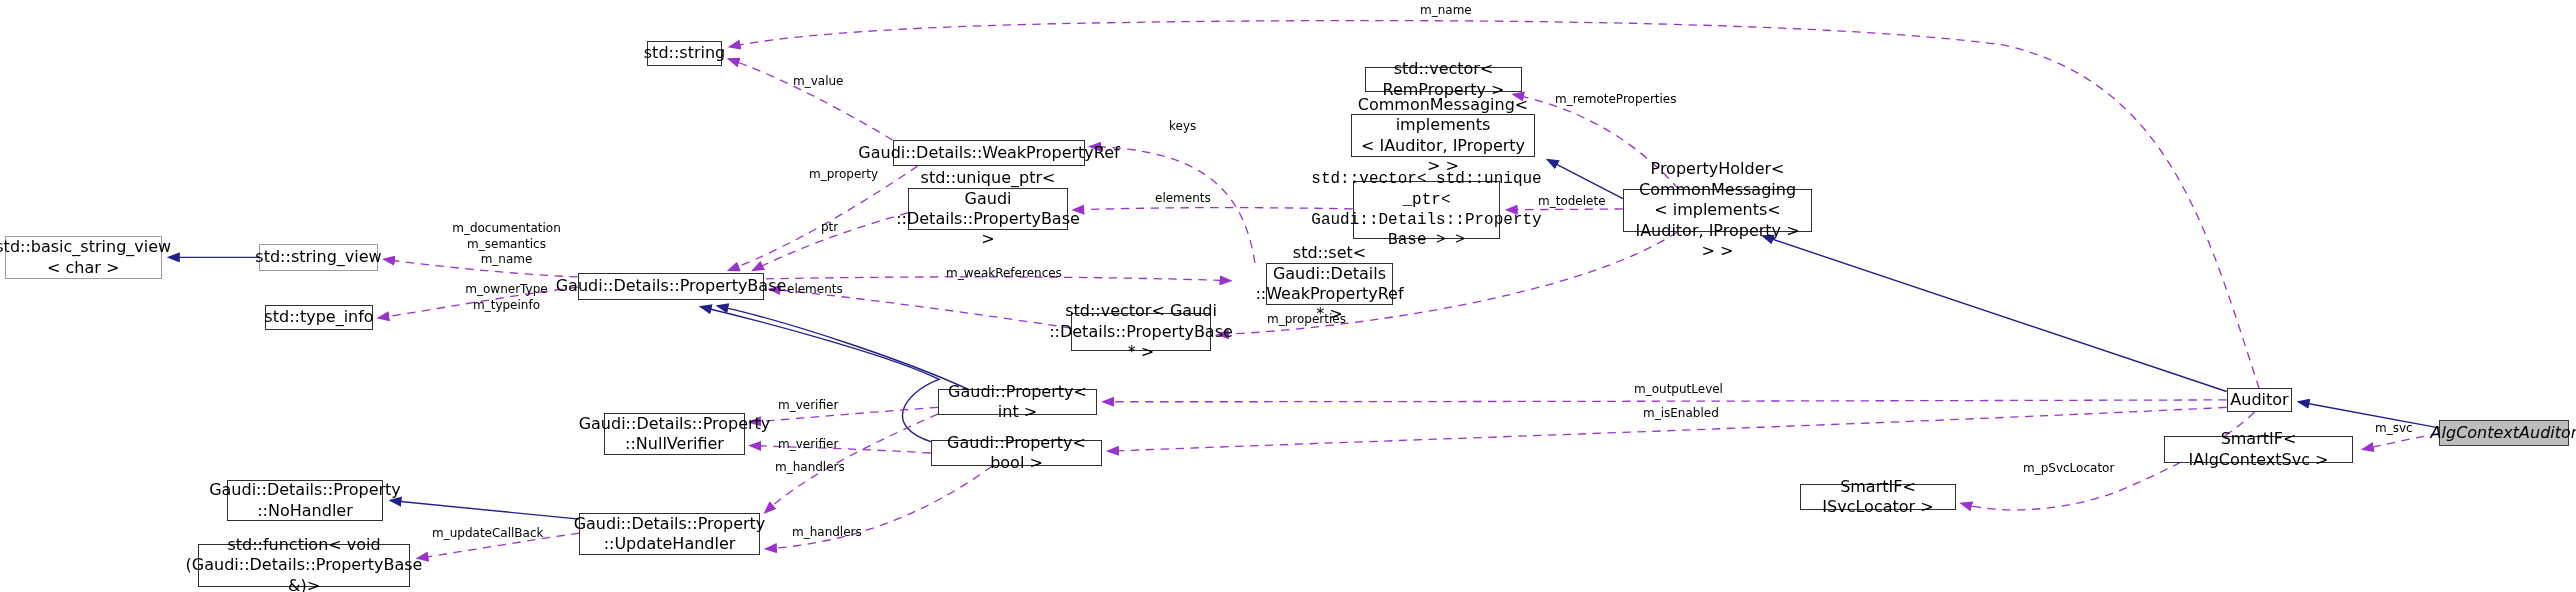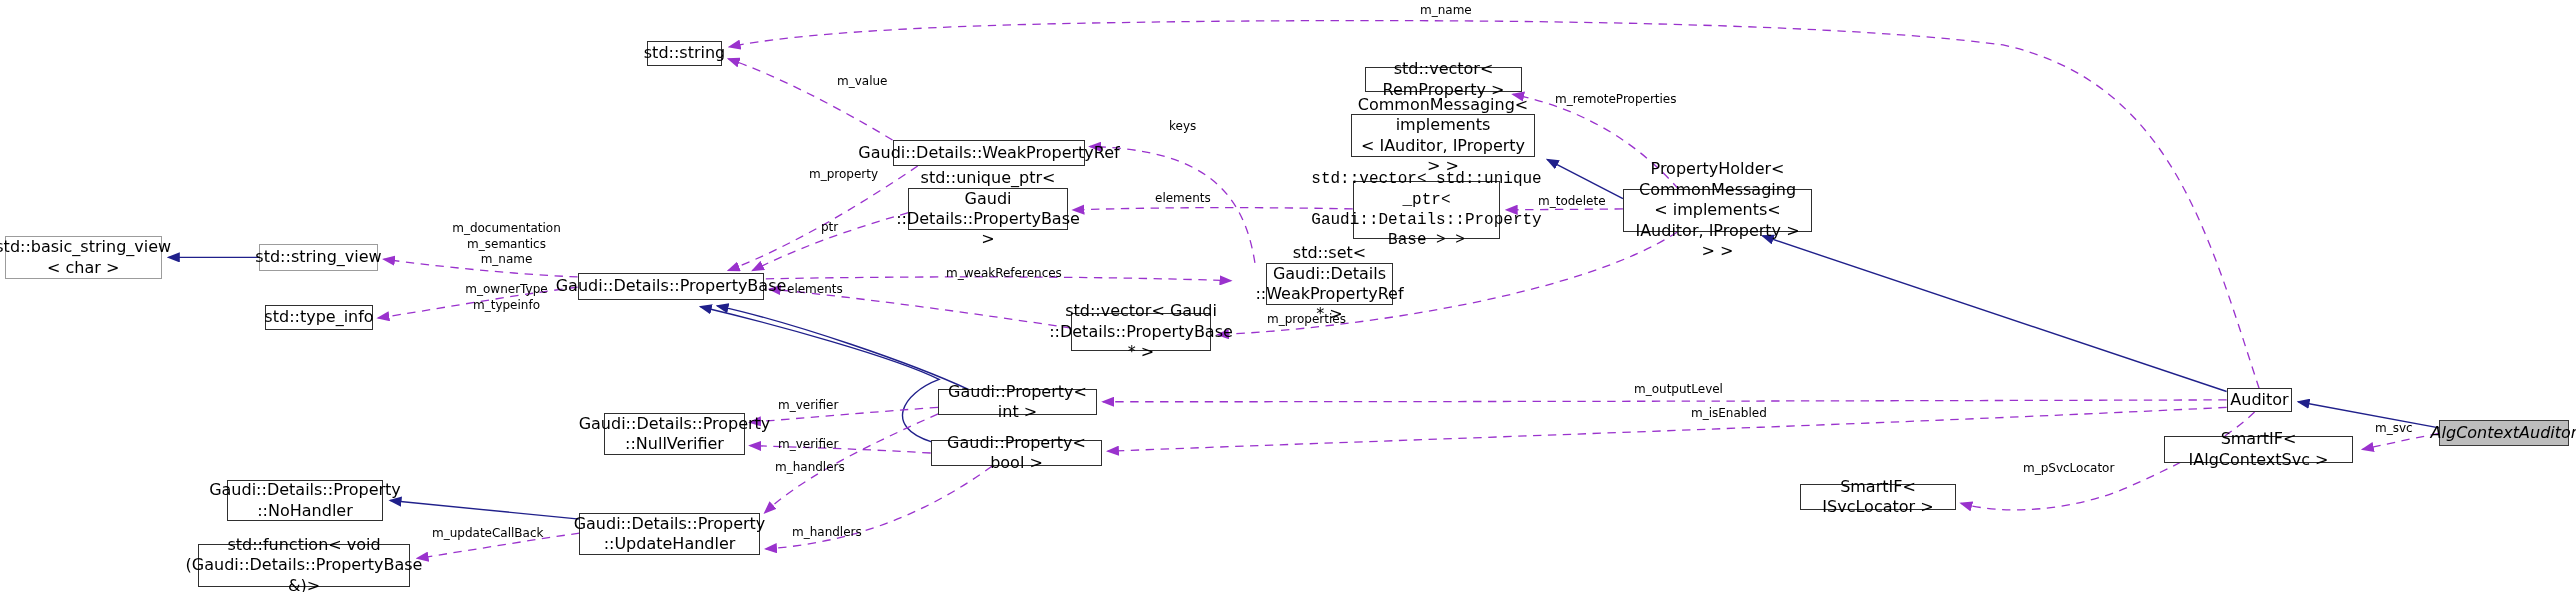--- a/index.html
+++ b/index.html
@@ -113,39 +113,39 @@
 (Gaudi::Details::PropertyBase &amp;)&gt;</div>
       <div class="node " style="left: 579px; top: 513px; width: 181px; height: 42px;">Gaudi::Details::Property
 ::UpdateHandler</div>
       <div class="node " style="left: 2227px; top: 388px; width: 65px; height: 24px;">Auditor</div>
       <div class="node " style="left: 2164px; top: 436px; width: 189px; height: 27px;">SmartIF&lt; IAlgContextSvc &gt;</div>
       <div class="node highlight" style="left: 2439px; top: 420px; width: 130px; height: 26px; font-style: italic;">AlgContextAuditor</div>
       <div class="node " style="left: 1800px; top: 484px; width: 156px; height: 26px;">SmartIF&lt; ISvcLocator &gt;</div>
     </div>
   <div id="labels-layer">
       <div class="edge-label" style="left: 1420px; top: 2.8px; width: 56px;">m_name</div>
-      <div class="edge-label" style="left: 793px; top: 74px; width: 56px; margin-left: 44px;">m_value</div>
+      <div class="edge-label" style="left: 793px; top: 74px; width: 56px;">m_value</div>
       <div class="edge-label" style="left: 809px; top: 167px; width: 67px;">m_property</div>
       <div class="edge-label" style="left: 821px; top: 220px; width: 28px;">ptr</div>
       <div class="edge-label" style="left: 1169px; top: 119px; width: 34px;">keys</div>
       <div class="edge-label" style="left: 1155px; top: 191px; width: 56px;">elements</div>
       <div class="edge-label" style="left: 787px; top: 282px; width: 56px;">elements</div>
       <div class="edge-label" style="left: 946px; top: 266px; width: 112px;">m_weakReferences</div>
       <div class="edge-label" style="left: 1267px; top: 312px; width: 80px;">m_properties</div>
       <div class="edge-label" style="left: 1555px; top: 92px; width: 117px;">m_remoteProperties</div>
       <div class="edge-label" style="left: 1538px; top: 194px; width: 67px;">m_todelete</div>
       <div class="edge-label center" style="left: 445px; top: 221px; width: 123px;">m_documentation
 m_semantics
 m_name</div>
       <div class="edge-label center" style="left: 460px; top: 282px; width: 93px;">m_ownerType
 m_typeinfo</div>
       <div class="edge-label" style="left: 778px; top: 398px; width: 60px;">m_verifier</div>
       <div class="edge-label" style="left: 778px; top: 437px; width: 60px;">m_verifier</div>
       <div class="edge-label" style="left: 775px; top: 460px; width: 67px;">m_handlers</div>
       <div class="edge-label" style="left: 792px; top: 525px; width: 67px;">m_handlers</div>
       <div class="edge-label" style="left: 432px; top: 526px; width: 108px;">m_updateCallBack</div>
       <div class="edge-label" style="left: 1634px; top: 382px; width: 86px;">m_outputLevel</div>
-      <div class="edge-label" style="left: 1643px; top: 406px; width: 78px; margin-left: 48px;">m_isEnabled</div>
+      <div class="edge-label" style="left: 1643px; top: 406px; width: 78px;">m_isEnabled</div>
       <div class="edge-label" style="left: 2375px; top: 421px; width: 41px;">m_svc</div>
       <div class="edge-label" style="left: 2023px; top: 461px; width: 91px;">m_pSvcLocator</div>
     </div>
 </div>
 
 
 </body></html>

